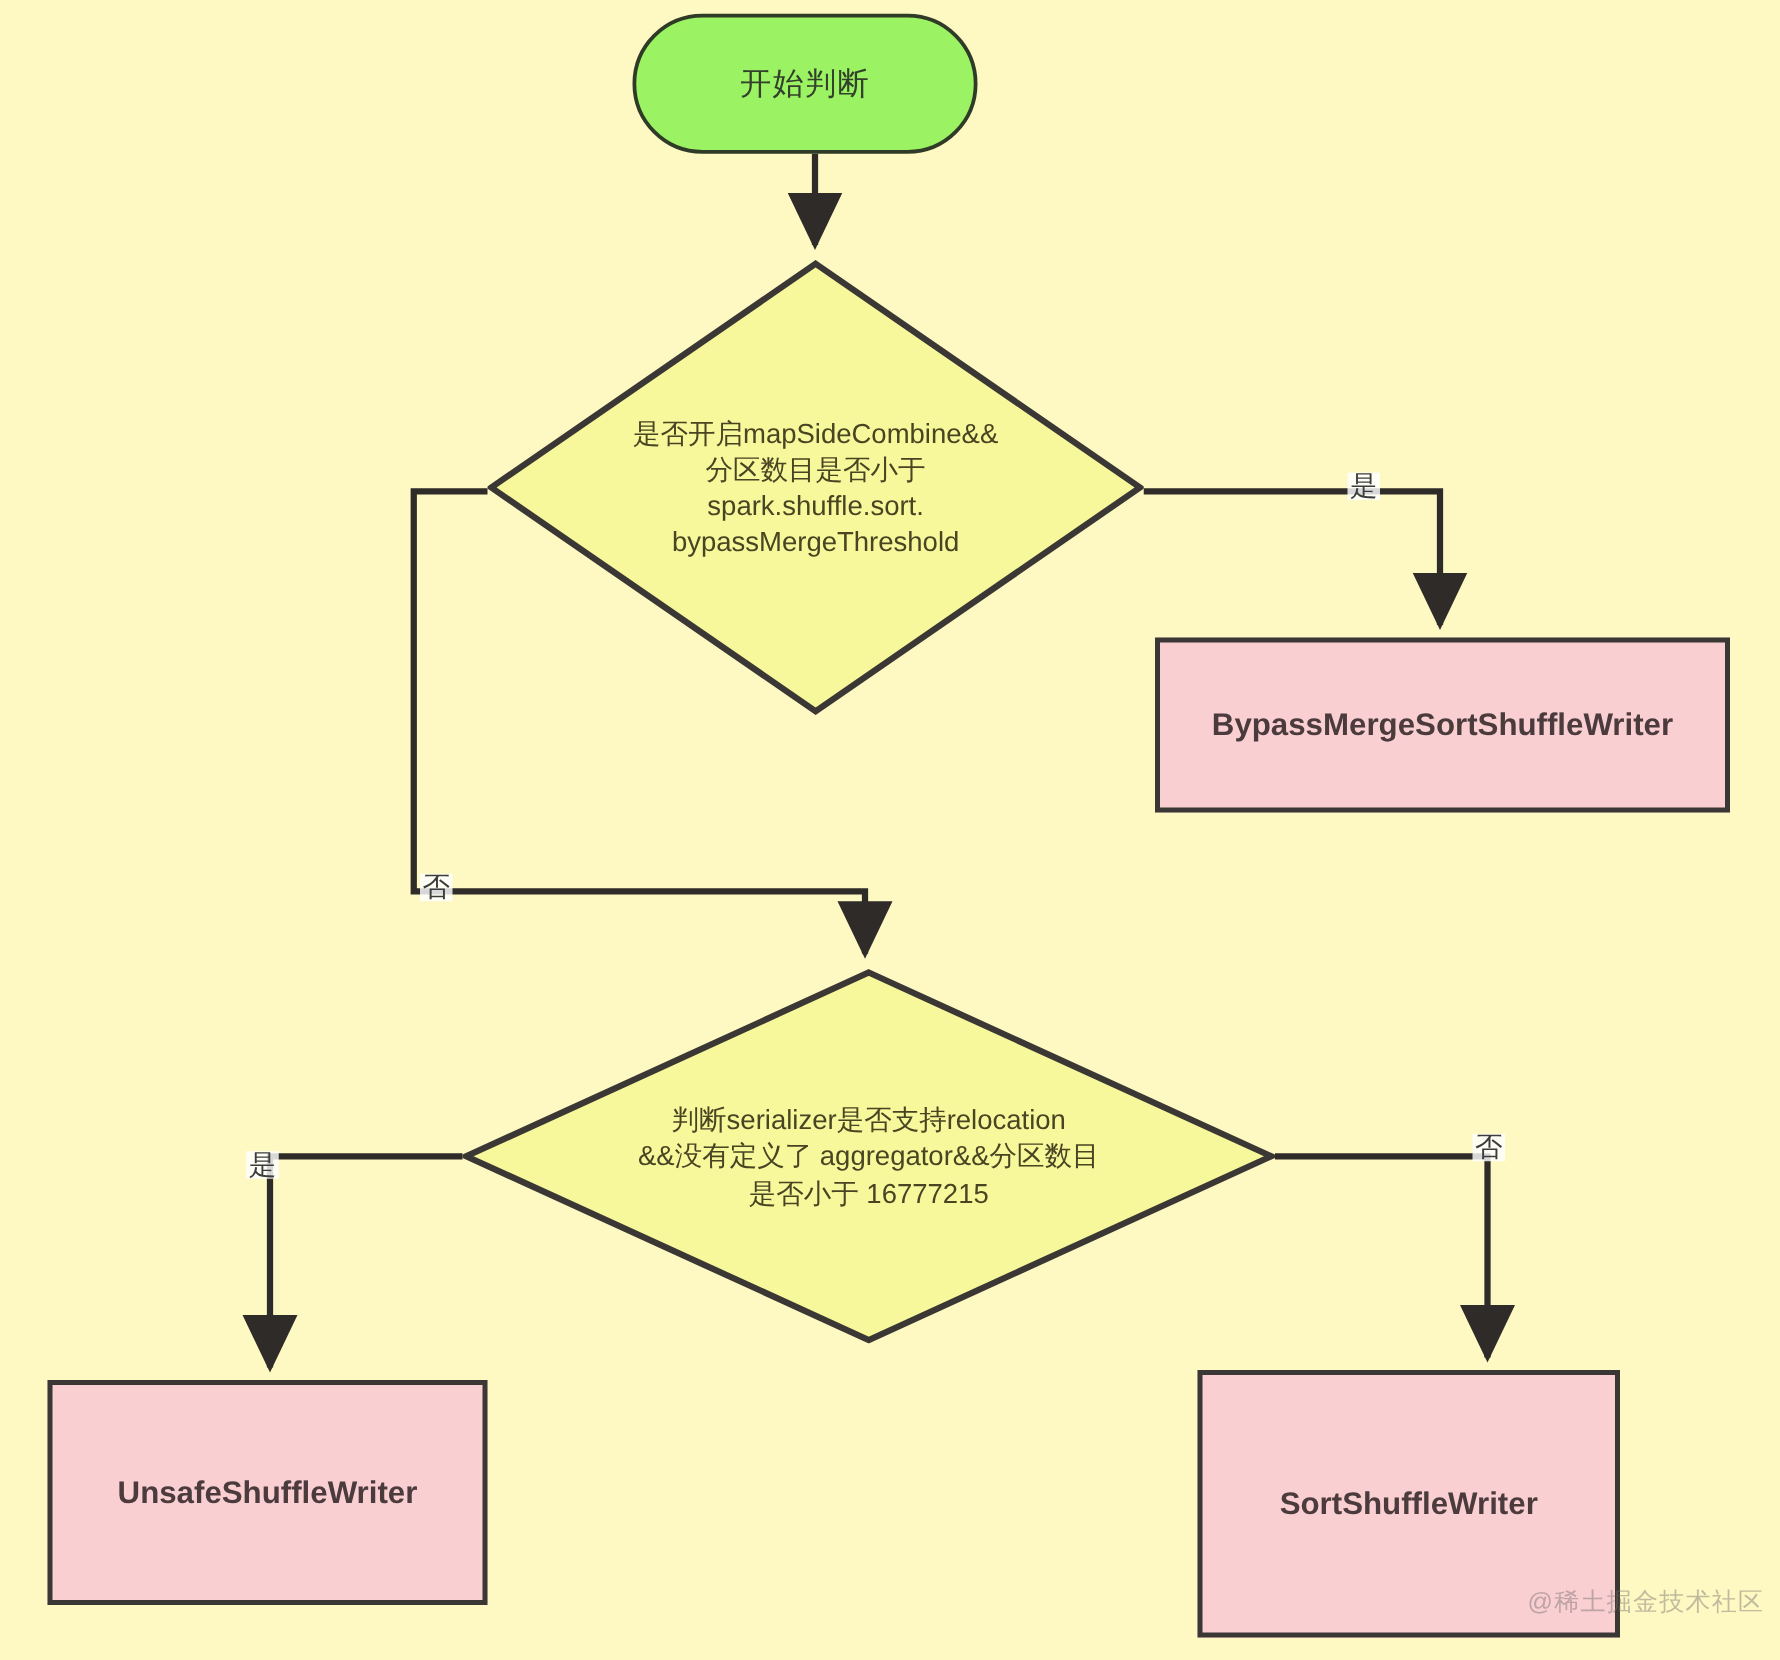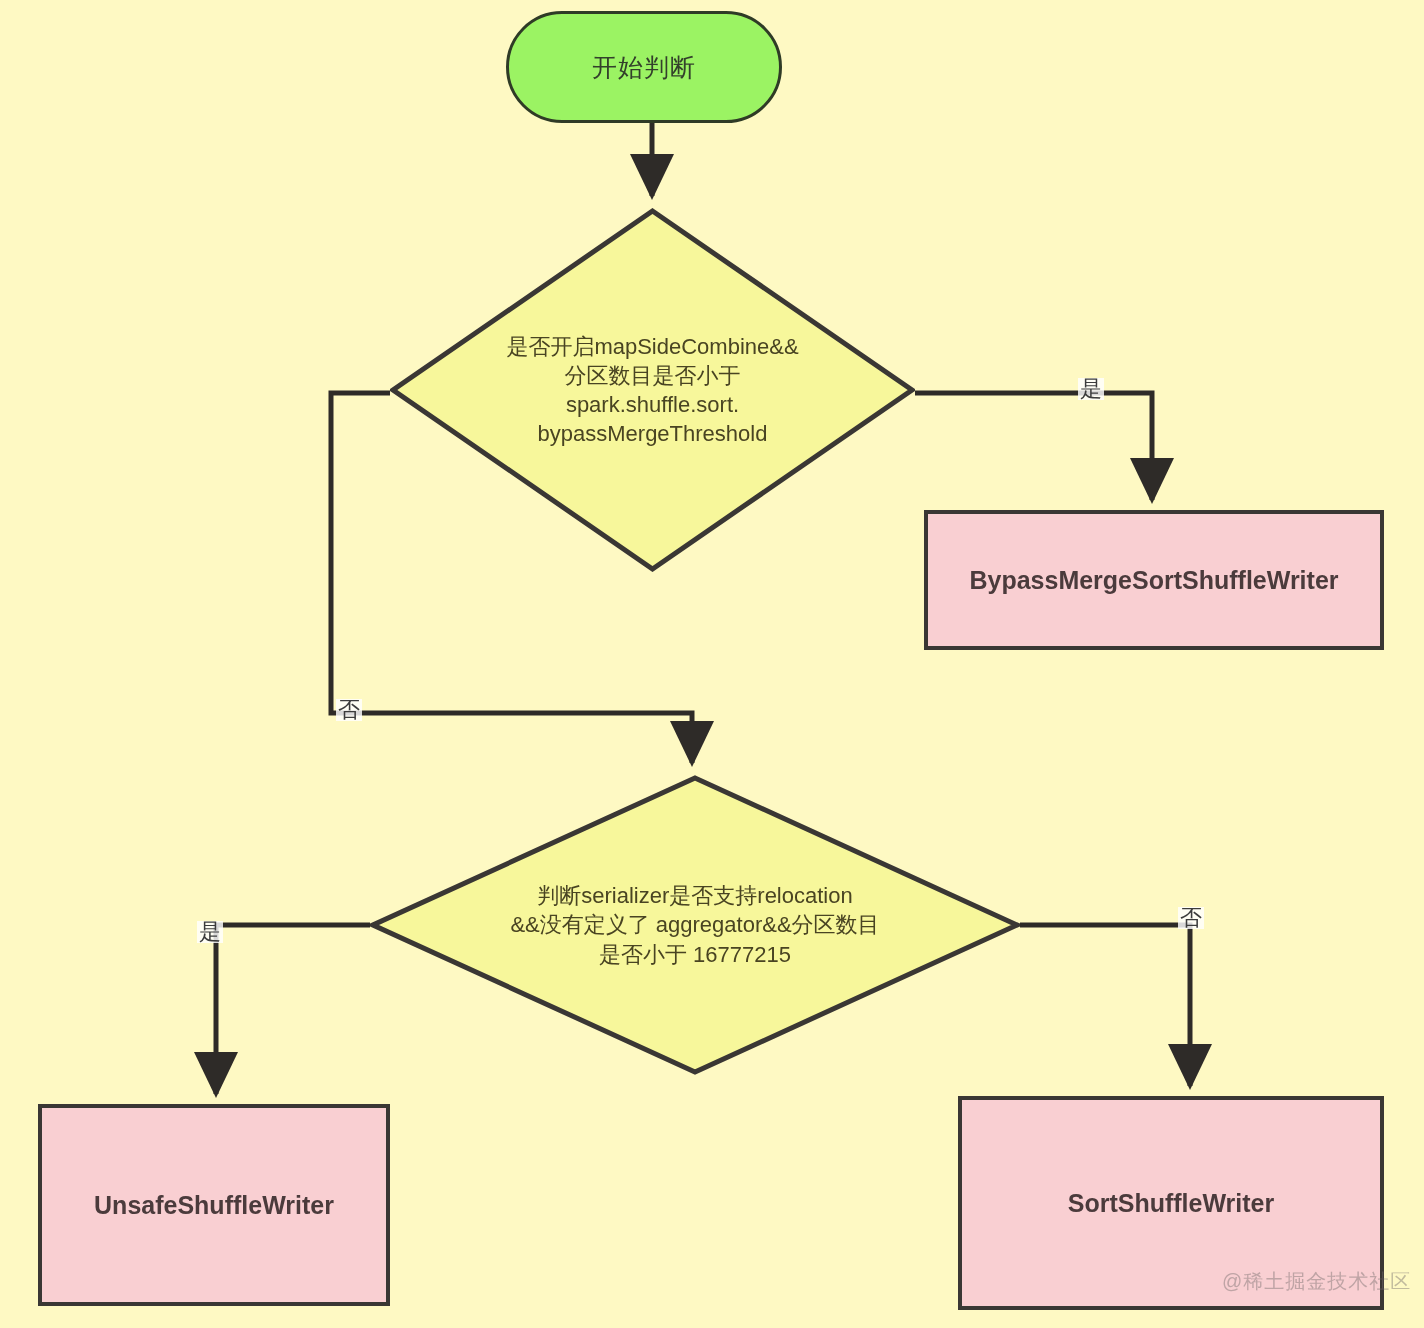--- a/index.html
+++ b/index.html
@@ -139,25 +139,25 @@
 
   <div class="node decision" style="left:370px; top:775px; width:650px; height:300px;">
     <svg class="diamond-shape" viewBox="0 0 650 300" preserveAspectRatio="none" xmlns="http://www.w3.org/2000/svg">
       <polygon points="325,3 647,150 325,297 3,150" fill="#f7f79b" stroke="#3a3734" stroke-width="5" vector-effect="non-scaling-stroke"></polygon>
     </svg>
     <span class="node-label">判断serializer是否支持relocation
 &amp;&amp;没有定义了 aggregator&amp;&amp;分区数目
 是否小于 16777215</span>
   </div>
 
-  <div class="node result-node" style="left:38px; top:1104px; width:352px; height:202px;text-align:center;">
+  <div class="node result-node" style="left:38px; top:1104px; width:352px; height:180px;text-align:center;">
     <span class="node-label">UnsafeShuffleWriter</span>
   </div>
 
-  <div class="node result-node" style="left:958px; top:1096px; width:426px; height:214px;">
+  <div class="node result-node" style="left:958px; top:1096px; width:338px; height:214px;">
     <span class="node-label">SortShuffleWriter</span>
   </div>
 
   <span class="edge-label" style="left:1078px; top:378px;">是</span>
 
   <span class="edge-label" style="left:336px; top:699px;">否</span>
 
   <span class="edge-label" style="left:197px; top:921px;">是</span>
 
   <span class="edge-label" style="left:1178px; top:907px;">否</span>

